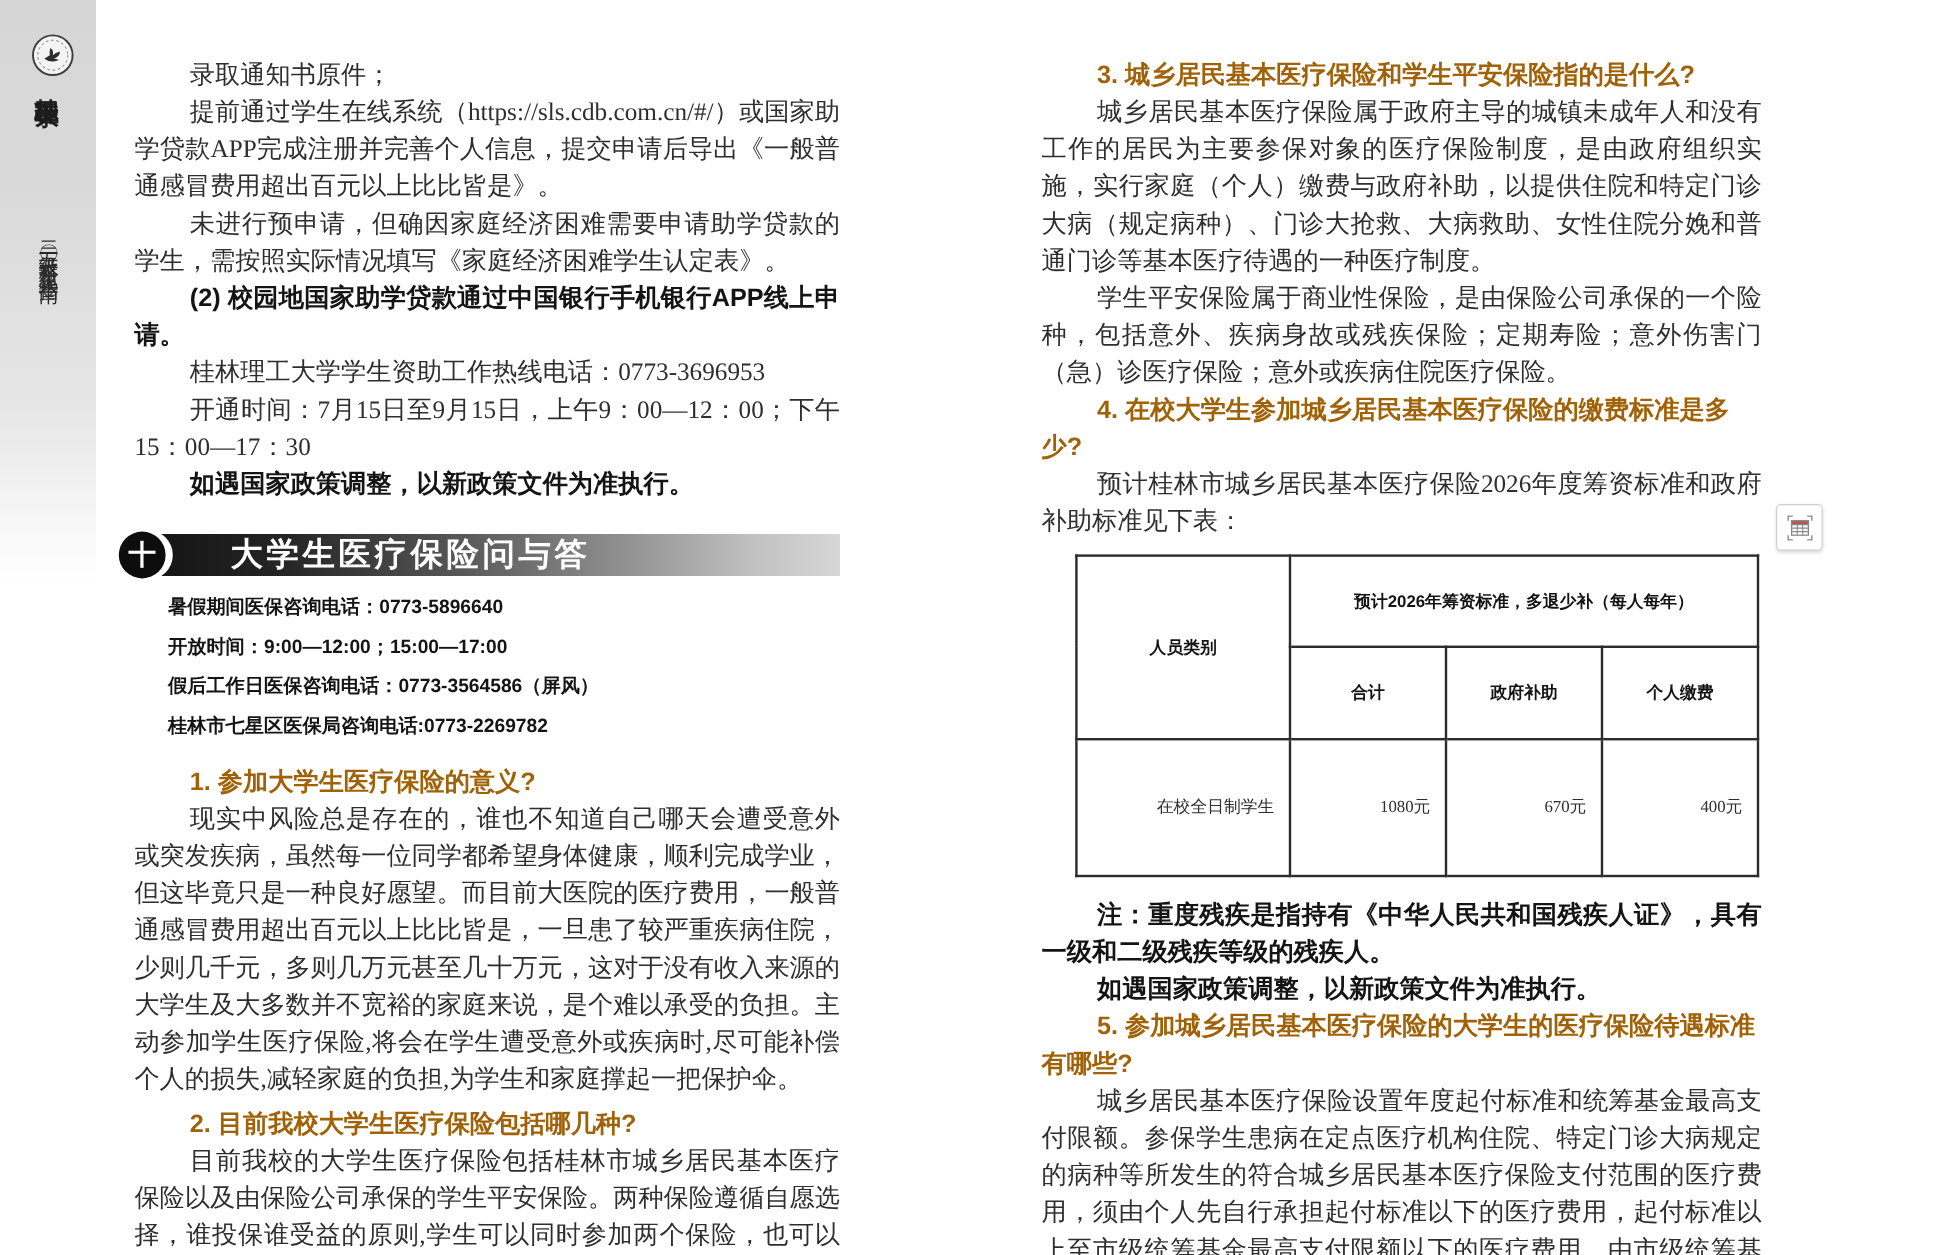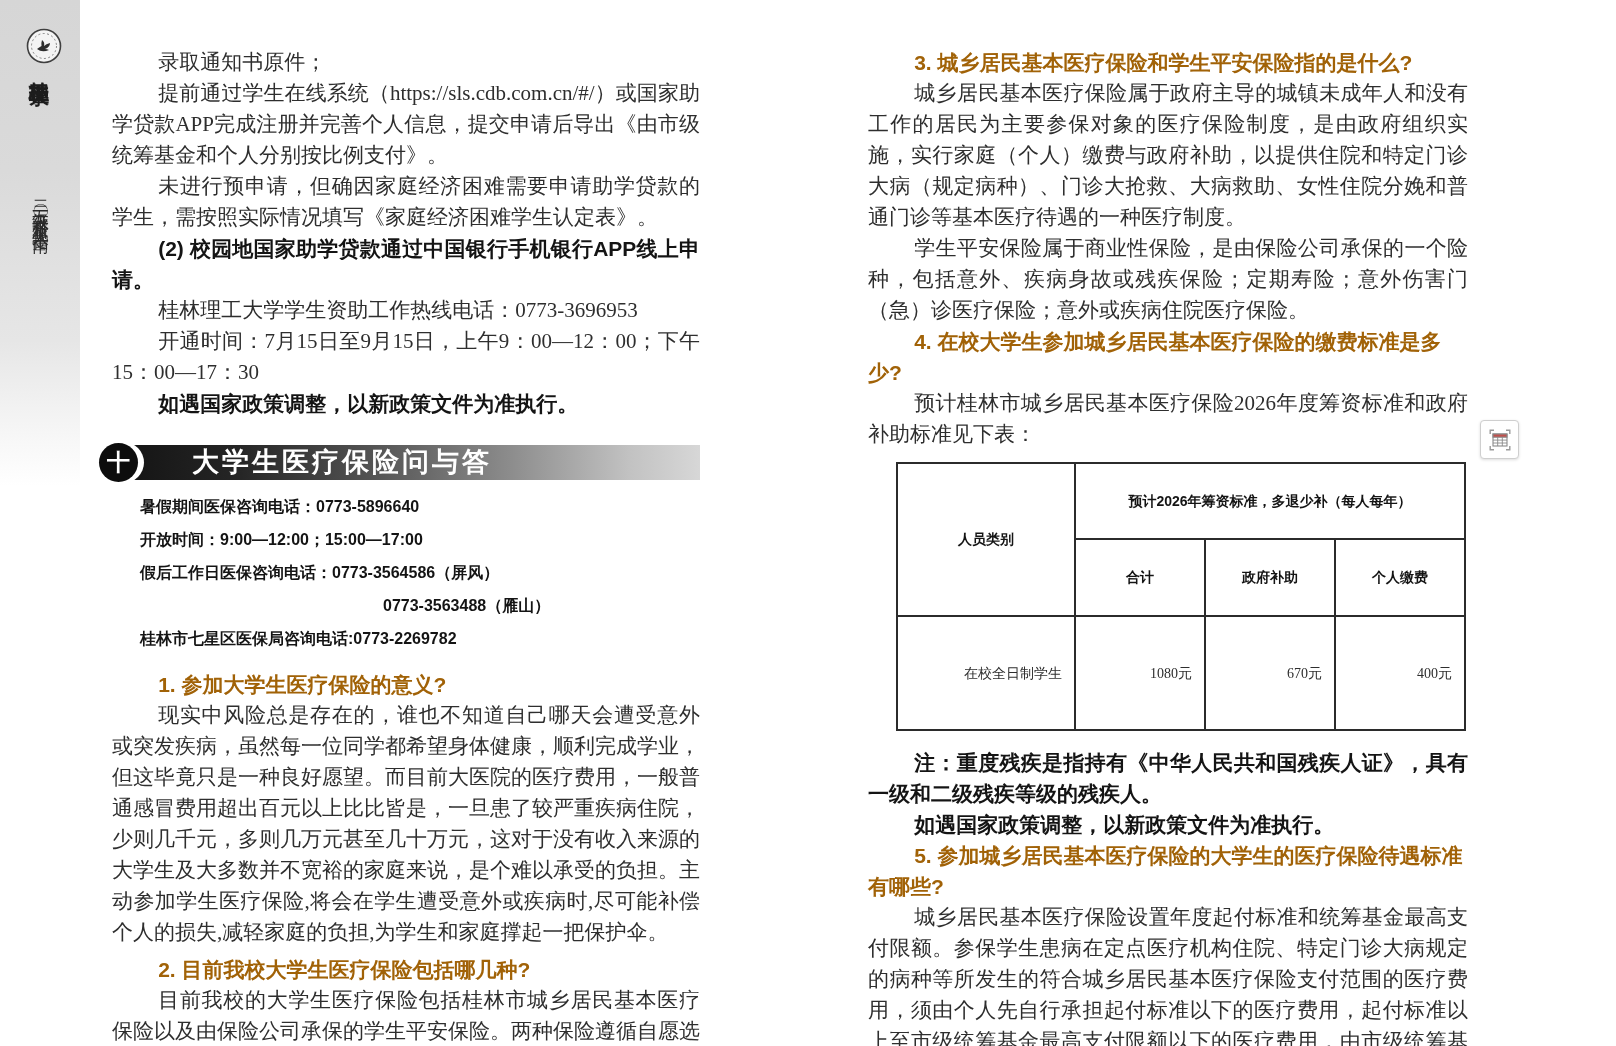--- a/index.html
+++ b/index.html
@@ -75,37 +75,36 @@
     <div class="vtext uni-name">
       <span>桂林理工大学</span>
     </div>
     <div class="vtext edition">
       <span>二〇二五级本科新生入学指南</span>
     </div>
   </div>
 
   <div class="col left-col">
     <p>录取通知书原件；</p>
-    <p>提前通过学生在线系统（https://sls.cdb.com.cn/#/）或国家助学贷款APP完成注册并完善个人信息，提交申请后导出《由市级统筹基金和个人分别按比例支付》。</p>
+    <p>提前通过学生在线系统（https://sls.cdb.com.cn/#/）或国家助学贷款APP完成注册并完善个人信息，提交申请后导出《一般普通感冒费用超出百元以上比比皆是》。</p>
     <p>未进行预申请，但确因家庭经济困难需要申请助学贷款的学生，需按照实际情况填写《家庭经济困难学生认定表》。</p>
     <p class="bold">(2) 校园地国家助学贷款通过中国银行手机银行APP线上申请。</p>
     <p>桂林理工大学学生资助工作热线电话：0773-3696953</p>
     <p>开通时间：7月15日至9月15日，上午9：00—12：00；下午15：00—17：30</p>
     <p class="bold">如遇国家政策调整，以新政策文件为准执行。</p>
 
     <div class="banner">
       <div class="badge-white"></div>
       <div class="badge">十</div>
       <div class="banner-title">大学生医疗保险问与答</div>
     </div>
 
     <p class="contact">暑假期间医保咨询电话：0773-5896640</p>
     <p class="contact">开放时间：9:00—12:00；15:00—17:00</p>
     <p class="contact">假后工作日医保咨询电话：0773-3564586（屏风）</p>
-    <p class="contact indent2">0773-3563488（雁山）</p>
     <p class="contact">桂林市七星区医保局咨询电话:0773-2269782</p>
 
     <p class="q-heading mt14">1. 参加大学生医疗保险的意义?</p>
     <p>现实中风险总是存在的，谁也不知道自己哪天会遭受意外或突发疾病，虽然每一位同学都希望身体健康，顺利完成学业，但这毕竟只是一种良好愿望。而目前大医院的医疗费用，一般普通感冒费用超出百元以上比比皆是，一旦患了较严重疾病住院，少则几千元，多则几万元甚至几十万元，这对于没有收入来源的大学生及大多数并不宽裕的家庭来说，是个难以承受的负担。主动参加学生医疗保险,将会在学生遭受意外或疾病时,尽可能补偿个人的损失,减轻家庭的负担,为学生和家庭撑起一把保护伞。</p>
 
     <p class="q-heading mt6">2. 目前我校大学生医疗保险包括哪几种?</p>
     <p>目前我校的大学生医疗保险包括桂林市城乡居民基本医疗保险以及由保险公司承保的学生平安保险。两种保险遵循自愿选择，谁投保谁受益的原则,学生可以同时参加两个保险，也可以只参加其中一种。但由于两种保险各有优势，互为补充，建议同时购买两种保险。</p>
   </div>
 
   <div class="col right-col">

